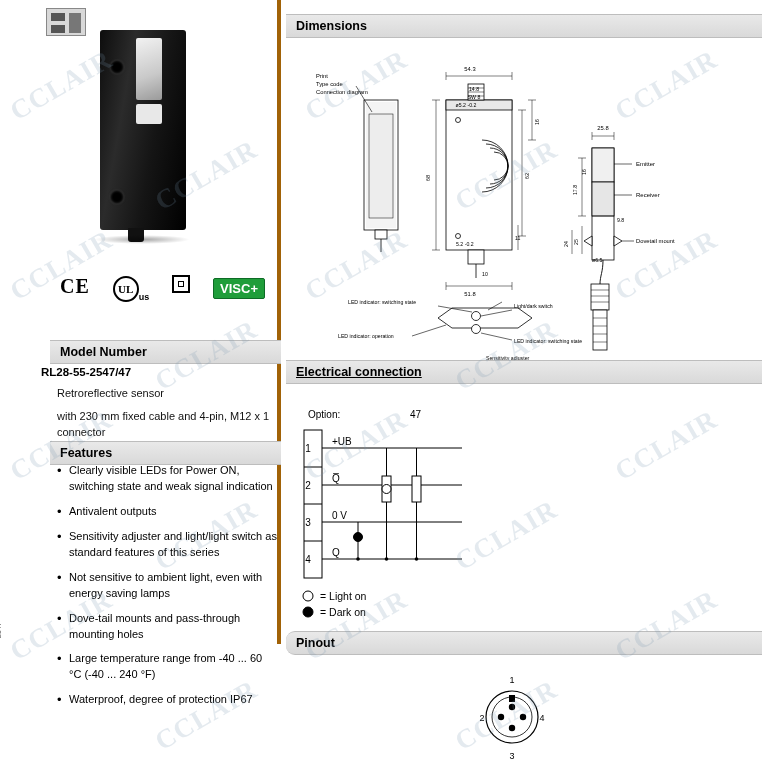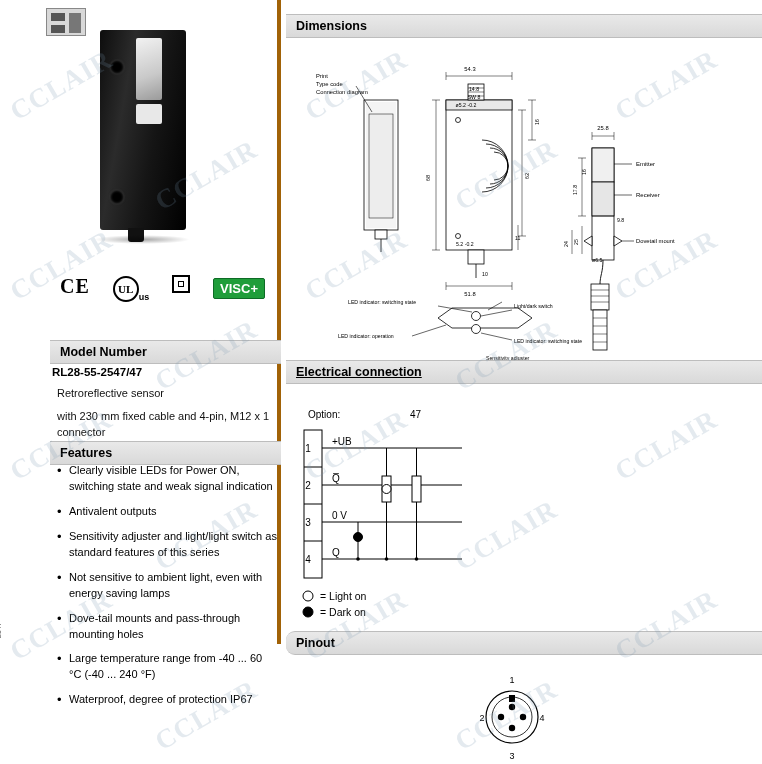--- a/index.html
+++ b/index.html
@@ -76,21 +76,21 @@
 
   .section-bar {
     background:linear-gradient(#e9e9e9,#d9d9d9);
     border-top:1px solid #bdbdbd; border-bottom:1px solid #bdbdbd;
     font-weight:bold; font-size:12.5px; padding:4px 0 4px 10px;
   }
   .left-col .section-bar { position:absolute; left:50px; width:231px; }
   #bar-model { top:340px; }
   #bar-features { top:441px; }
 
-  .model-num { position:absolute; left:52px; top:366px; font-size:11.5px; font-weight:bold; }
+  .model-num { position:absolute; left:41px; top:366px; font-size:11.5px; font-weight:bold; }
   .model-desc { position:absolute; left:57px; top:386px; width:215px; font-size:11px; line-height:1.45; color:#111;}
   .model-desc .l2 { margin-top:7px; }
 
   .features { position:absolute; left:57px; top:463px; width:220px; font-size:11px; line-height:1.45; }
   .features ul { margin:0; padding:0; list-style:none; }
   .features li { position:relative; padding-left:12px; margin-bottom:9px; }
   .features li:before {
     content:"\2022"; position:absolute; left:0; top:-1px; font-size:13px;
   }
 

